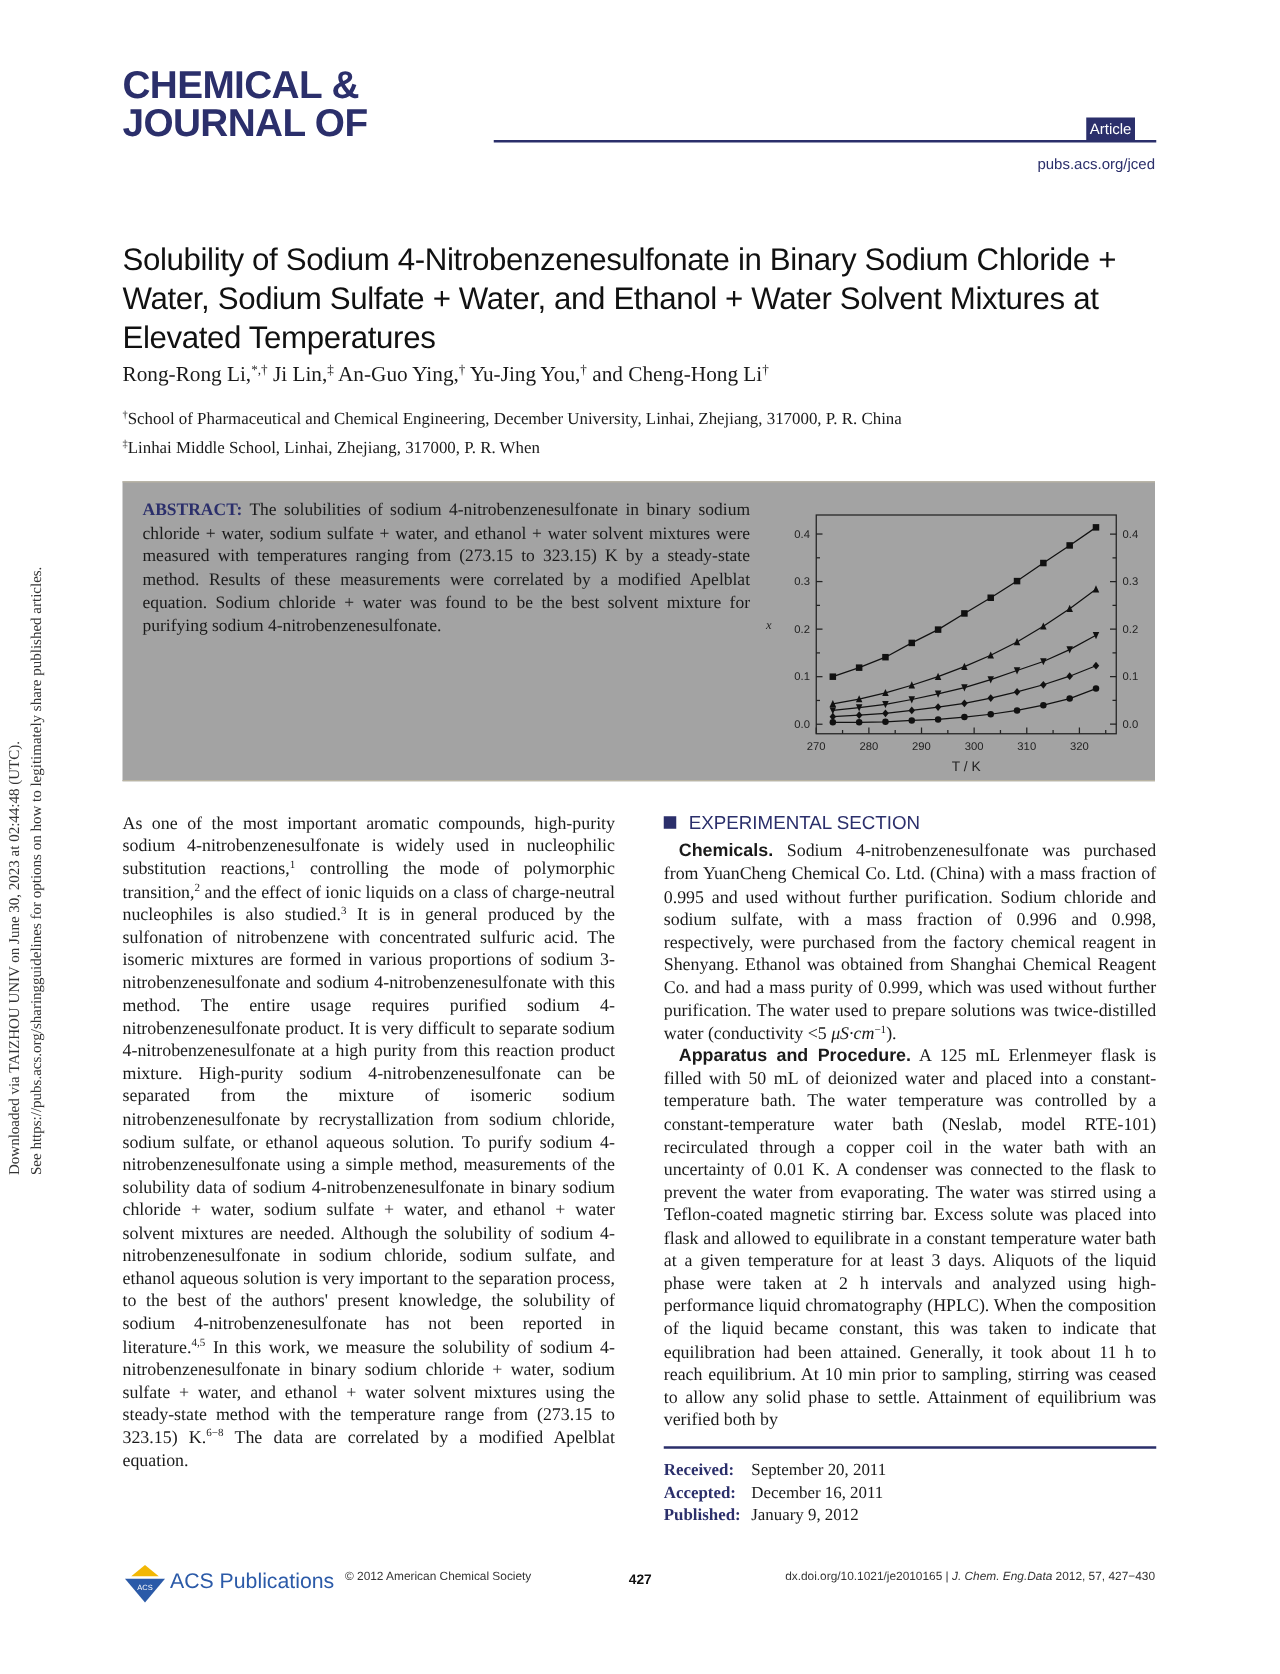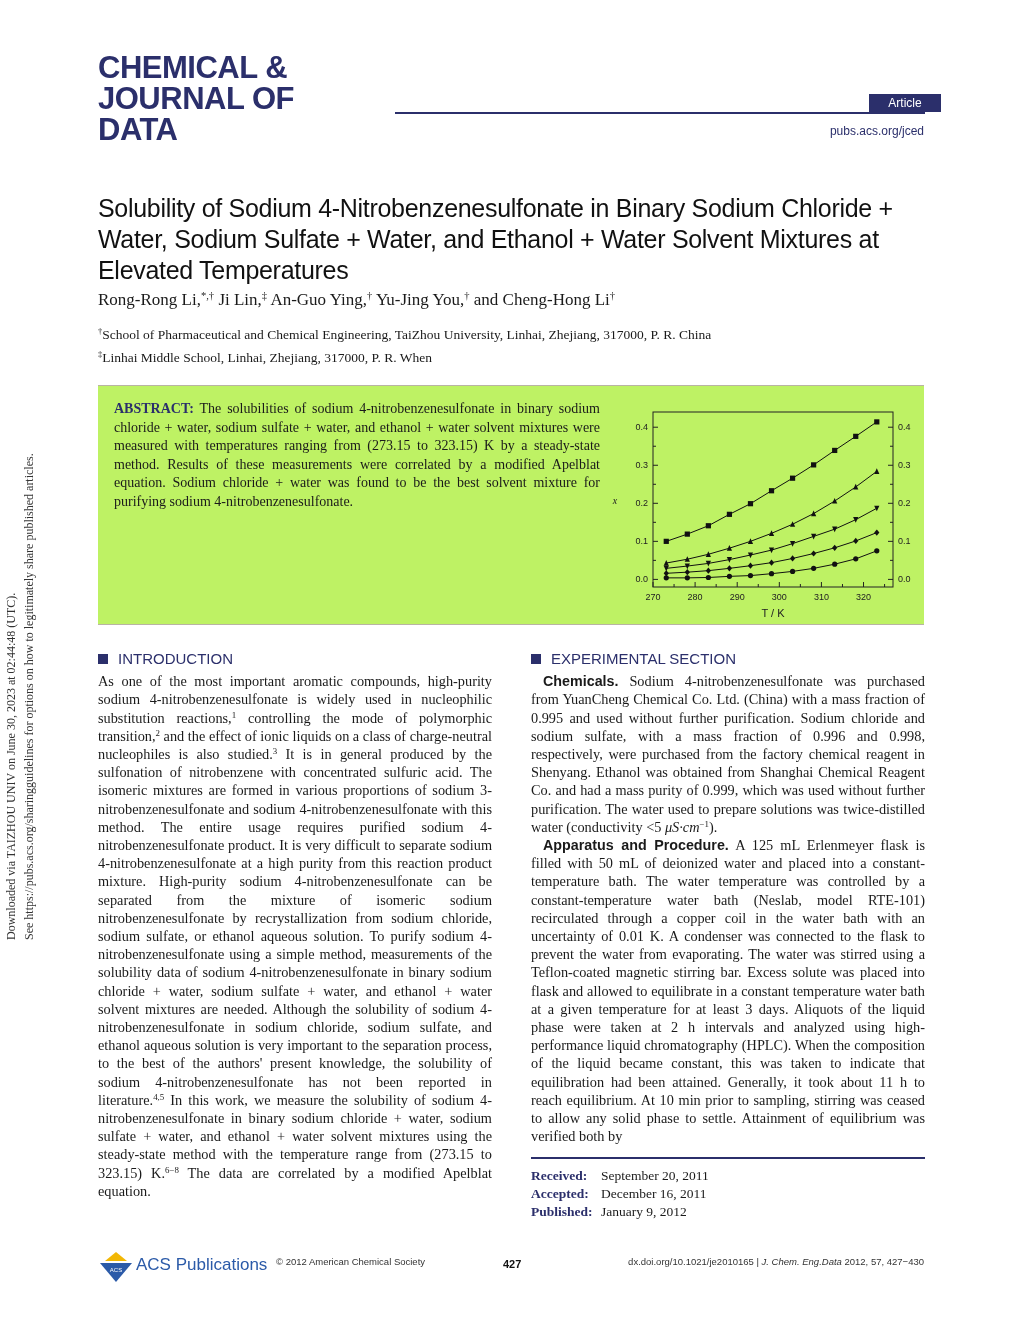--- a/index.html
+++ b/index.html
@@ -2,29 +2,29 @@
 <html><head>
 <meta charset="utf-8">
 <style>
   html, body { margin: 0; padding: 0; background: #ffffff; }
   body { width: 1024px; height: 1339px; position: relative; overflow: hidden; font-family: "Liberation Serif", serif; color: #1a1a1a; }
   .abs { position: absolute; }
   
   .journal { left: 98px; top: 52px; width: 300px; font-family: "Liberation Sans", sans-serif; font-weight: bold; color: #2b2f6b; font-size: 31px; line-height: 31px; letter-spacing: -0.5px; }
   .journal div { white-space: nowrap; }
   .header-rule { left: 395px; top: 112px; width: 530px; height: 2px; background: #2b2f6b; }
-  .article-badge { left: 869px; top: 94px; width: 72px; height: 18px; background: #2b2f6b; color: #fff; font-family: "Liberation Sans", sans-serif; font-size: 12px; line-height: 18px; text-align: center; }
+  .article-badge { left: 869px; top: 94px; width: 39px; height: 18px; background: #2b2f6b; color: #fff; font-family: "Liberation Sans", sans-serif; font-size: 12px; line-height: 18px; text-align: center; }
   .journal-url { right: 100px; top: 124px; font-family: "Liberation Sans", sans-serif; font-size: 12px; color: #2b2f6b; }
   
   .title { left: 98px; top: 193px; width: 830px; font-family: "Liberation Sans", sans-serif; font-size: 25px; line-height: 31px; color: #111; letter-spacing: -0.3px; }
   .authors { left: 98px; top: 290px; font-size: 17px; color: #1a1a1a; }
   sup { font-size: 0.62em; vertical-align: 0.55em; line-height: 0; }
   .affil { left: 98px; font-size: 13.5px; color: #1a1a1a; }
   
-  .abstract-box { left: 98px; top: 385px; width: 826px; height: 238px; background: #bef264; border-top: 1px solid #b9b4a3; border-bottom: 1px solid #b9b4a3; }
+  .abstract-box { left: 98px; top: 385px; width: 826px; height: 238px; background: #a3a3a3; border-top: 1px solid #b9b4a3; border-bottom: 1px solid #b9b4a3; }
   .abstract-text { left: 16px; top: 14px; width: 486px; font-size: 14px; line-height: 18.5px; text-align: justify; }
   .abstract-label { color: #2b2f6b; font-weight: bold; }
   .chart { left: 505px; top: 18px; width: 320px; height: 215px; }
   
   .side { left: 4px; top: 400px; width: 50px; height: 540px; }
   .side-text { position: absolute; transform: rotate(-90deg); transform-origin: left top; white-space: nowrap; font-size: 12px; color: #333; font-family: "Liberation Serif", serif; }
   
   .col { width: 394px; font-size: 14.3px; line-height: 18.2px; text-align: justify; }
   .col p { margin: 0; }
   .sec-head { font-family: "Liberation Sans", sans-serif; font-size: 15px; color: #2b2f6b; margin-bottom: 4px; }
@@ -38,36 +38,35 @@
   .footer { top: 1256px; font-family: "Liberation Sans", sans-serif; font-size: 9.5px; color: #333; }
   .acs-text { left: 136px; top: 1255px; font-family: "Liberation Sans", sans-serif; font-size: 17px; color: #2b5aa8; }
   .page-num { left: 503px; top: 1258px; font-family: "Liberation Sans", sans-serif; font-weight: bold; font-size: 11px; color: #111; }
 </style>
 </head>
 <body>
 
 <div class="abs journal">
   <div>CHEMICAL &amp;</div>
   <div>JOURNAL OF</div>
-  <div>DATA</div>
 </div>
 <div class="abs header-rule"></div>
 <div class="abs article-badge">Article</div>
 <div class="abs journal-url">pubs.acs.org/jced</div>
 
 <div class="abs title">Solubility of Sodium 4-Nitrobenzenesulfonate in Binary Sodium Chloride + Water, Sodium Sulfate + Water, and Ethanol + Water Solvent Mixtures at Elevated Temperatures</div>
 <div class="abs authors">
   <span>Rong-Rong Li,</span><sup>*,†</sup>
   <span>Ji Lin,</span><sup>‡</sup>
   <span>An-Guo Ying,</span><sup>†</sup>
   <span>Yu-Jing You,</span><sup>†</sup>
   <span>and Cheng-Hong Li</span><sup>†</sup>
 </div>
 <div class="abs affil" style="top:327px;">
-  <sup>†</sup><span>School of Pharmaceutical and Chemical Engineering, TaiZhou University, Linhai, Zhejiang, 317000, P. R. China</span>
+  <sup>†</sup><span>School of Pharmaceutical and Chemical Engineering, December University, Linhai, Zhejiang, 317000, P. R. China</span>
 </div>
 <div class="abs affil" style="top:350px;">
   <sup>‡</sup><span>Linhai Middle School, Linhai, Zhejiang, 317000, P. R. When</span>
 </div>
 
 <div class="abs side">
   <div class="side-text" style="left:0px; top:540px;">Downloaded via TAIZHOU UNIV on June 30, 2023 at 02:44:48 (UTC).</div>
   <div class="side-text" style="left:18px; top:540px;">See https://pubs.acs.org/sharingguidelines for options on how to legitimately share published articles.</div>
 </div>
 
@@ -184,21 +183,20 @@
         <circle cx="189.57894736842096" cy="167.40217391304347" r="2.6" fill="#111"></circle>
         <circle cx="210.63157894736833" cy="164.3586956521739" r="2.6" fill="#111"></circle>
         <circle cx="231.6842105263157" cy="160.17391304347825" r="2.6" fill="#111"></circle>
         <circle cx="252.73684210526307" cy="154.84782608695653" r="2.6" fill="#111"></circle>
         <circle cx="273.7894736842104" cy="146.8586956521739" r="2.6" fill="#111"></circle>
       </svg>
   </div>
 </div>
 
 <div class="abs col" style="left:98px; top:650px;">
-  <div class="sec-head"><span class="sq"></span><span>INTRODUCTION</span></div>
   <p id="intro-p"><span>As one of the most important aromatic compounds, high-purity sodium 4-nitrobenzenesulfonate is widely used in nucleophilic substitution reactions,</span><sup>1</sup><span> controlling the mode of polymorphic transition,</span><sup>2</sup><span> and the effect of ionic liquids on a class of charge-neutral nucleophiles is also studied.</span><sup>3</sup><span> It is in general produced by the sulfonation of nitrobenzene with concentrated sulfuric acid. The isomeric mixtures are formed in various proportions of sodium 3-nitrobenzenesulfonate and sodium 4-nitrobenzenesulfonate with this method. The entire usage requires purified sodium 4-nitrobenzenesulfonate product. It is very difficult to separate sodium 4-nitrobenzenesulfonate at a high purity from this reaction product mixture. High-purity sodium 4-nitrobenzenesulfonate can be separated from the mixture of isomeric sodium nitrobenzenesulfonate by recrystallization from sodium chloride, sodium sulfate, or ethanol aqueous solution. To purify sodium 4-nitrobenzenesulfonate using a simple method, measurements of the solubility data of sodium 4-nitrobenzenesulfonate in binary sodium chloride + water, sodium sulfate + water, and ethanol + water solvent mixtures are needed. Although the solubility of sodium 4-nitrobenzenesulfonate in sodium chloride, sodium sulfate, and ethanol aqueous solution is very important to the separation process, to the best of the authors' present knowledge, the solubility of sodium 4-nitrobenzenesulfonate has not been reported in literature.</span><sup>4,5</sup><span> In this work, we measure the solubility of sodium 4-nitrobenzenesulfonate in binary sodium chloride + water, sodium sulfate + water, and ethanol + water solvent mixtures using the steady-state method with the temperature range from (273.15 to 323.15) K.</span><sup>6−8</sup><span> The data are correlated by a modified Apelblat equation.</span></p>
 </div>
 
 <div class="abs col" style="left:531px; top:650px;">
   <div class="sec-head"><span class="sq"></span><span>EXPERIMENTAL SECTION</span></div>
   <p class="indent"><span class="runin">Chemicals.</span><span> Sodium 4-nitrobenzenesulfonate was purchased from YuanCheng Chemical Co. Ltd. (China) with a mass fraction of 0.995 and used without further purification. Sodium chloride and sodium sulfate, with a mass fraction of 0.996 and 0.998, respectively, were purchased from the factory chemical reagent in Shenyang. Ethanol was obtained from Shanghai Chemical Reagent Co. and had a mass purity of 0.999, which was used without further purification. The water used to prepare solutions was twice-distilled water (conductivity &lt;5 </span><i>μS·cm</i><sup>−1</sup><span>).</span></p>
   <p class="indent"><span class="runin">Apparatus and Procedure.</span><span> A 125 mL Erlenmeyer flask is filled with 50 mL of deionized water and placed into a constant-temperature bath. The water temperature was controlled by a constant-temperature water bath (Neslab, model RTE-101) recirculated through a copper coil in the water bath with an uncertainty of 0.01 K. A condenser was connected to the flask to prevent the water from evaporating. The water was stirred using a Teflon-coated magnetic stirring bar. Excess solute was placed into flask and allowed to equilibrate in a constant temperature water bath at a given temperature for at least 3 days. Aliquots of the liquid phase were taken at 2 h intervals and analyzed using high-performance liquid chromatography (HPLC). When the composition of the liquid became constant, this was taken to indicate that equilibration had been attained. Generally, it took about 11 h to reach equilibrium. At 10 min prior to sampling, stirring was ceased to allow any solid phase to settle. Attainment of equilibrium was verified both by</span></p>
   <div class="dates-rule"></div>
   <div class="date-row"><span class="date-label">Received:</span><span>September 20, 2011</span></div>
   <div class="date-row"><span class="date-label">Accepted:</span><span>December 16, 2011</span></div>

